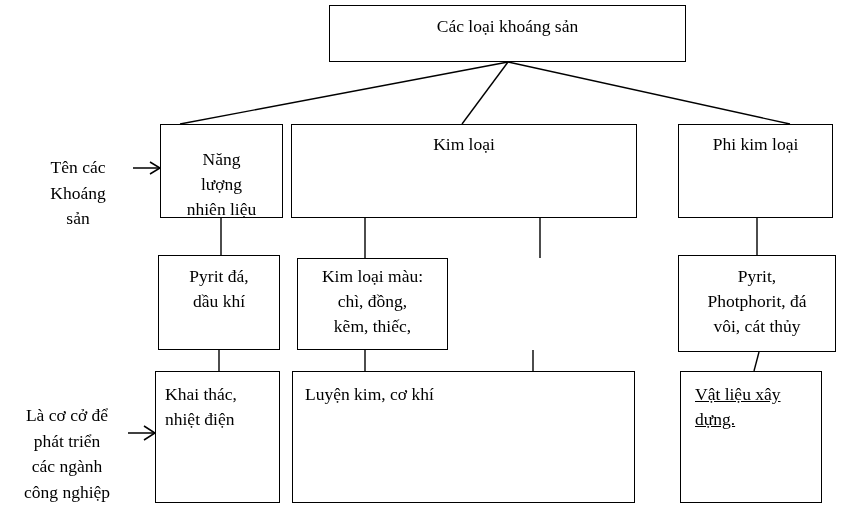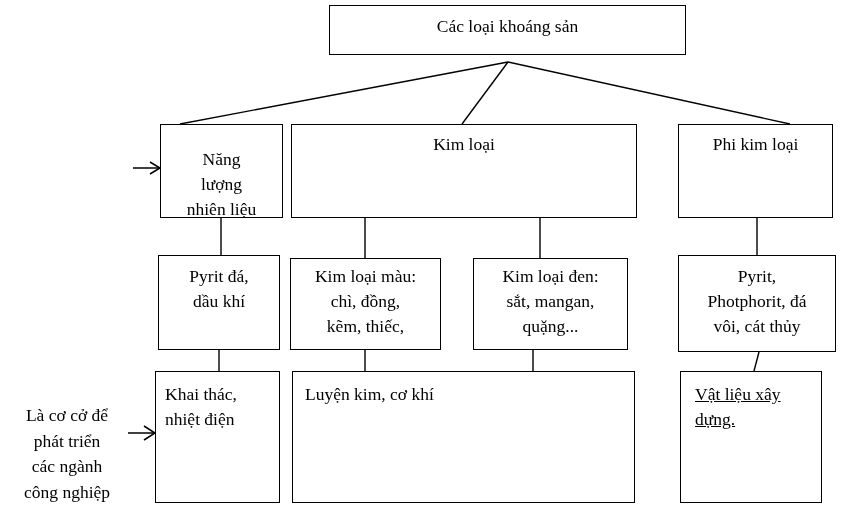--- a/index.html
+++ b/index.html
@@ -73,24 +73,29 @@
     </g>
 
     <g stroke="#000000" stroke-width="1.5" fill="none">
       <line x1="133" y1="168" x2="159" y2="168"></line>
       <polyline points="150,162 160,168 150,174" fill="none"></polyline>
       <line x1="128" y1="433" x2="154" y2="433"></line>
       <polyline points="144,426 155,433 144,440" fill="none"></polyline>
     </g>
   </svg>
 
-  <div class="node center" style="left:329px; top:5px; width:357px; height:50px; padding-top:8px;">
+  <div class="node center" style="left:329px; top:5px; width:357px; height:57px; padding-top:8px;">
     <span class="txt">Các loại khoáng sản</span>
   </div>
 
+  <div class="side-label" style="left:22px; top:130px; width:112px;">
+    <span class="txt">Tên các
+Khoáng
+sản</span>
+  </div>
 
   <div class="side-label" style="left:6px; top:378px; width:122px;">
     <span class="txt">Là cơ cở để
 phát triển
 các ngành
 công nghiệp</span>
   </div>
 
   <div class="node center" style="left:160px; top:124px; width:123px; height:94px; padding-top:22px;">
     <span class="txt">Năng
@@ -104,31 +109,26 @@
 
   <div class="node center" style="left:678px; top:124px; width:155px; height:94px; padding-top:7px;">
     <span class="txt">Phi kim loại</span>
   </div>
 
   <div class="node center" style="left:158px; top:255px; width:122px; height:95px; padding-top:8px;">
     <span class="txt">Pyrit đá,
 dầu khí</span>
   </div>
 
-  <div class="node center" style="left:290px; top:258px; width:151px; height:92px; padding-top:5px;">
+  <div class="node center" style="left:297px; top:258px; width:151px; height:92px; padding-top:5px;">
     <span class="txt">Kim loại màu:
 chì, đồng,
 kẽm, thiếc,</span>
   </div>
 
-  <div class="node center" style="left:473px; top:258px; width:155px; height:92px; padding-top:5px;">
-    <span class="txt">Kim loại đen:
-sắt, mangan,
-quặng...</span>
-  </div>
 
   <div class="node center" style="left:678px; top:255px; width:158px; height:97px; padding-top:8px;">
     <span class="txt">Pyrit,
 Photphorit, đá
 vôi, cát thủy</span>
   </div>
 
   <div class="node leftal" style="left:155px; top:371px; width:125px; height:132px; padding:10px 16px 0 9px;">
     <span class="txt">Khai thác,
 nhiệt điện</span>

